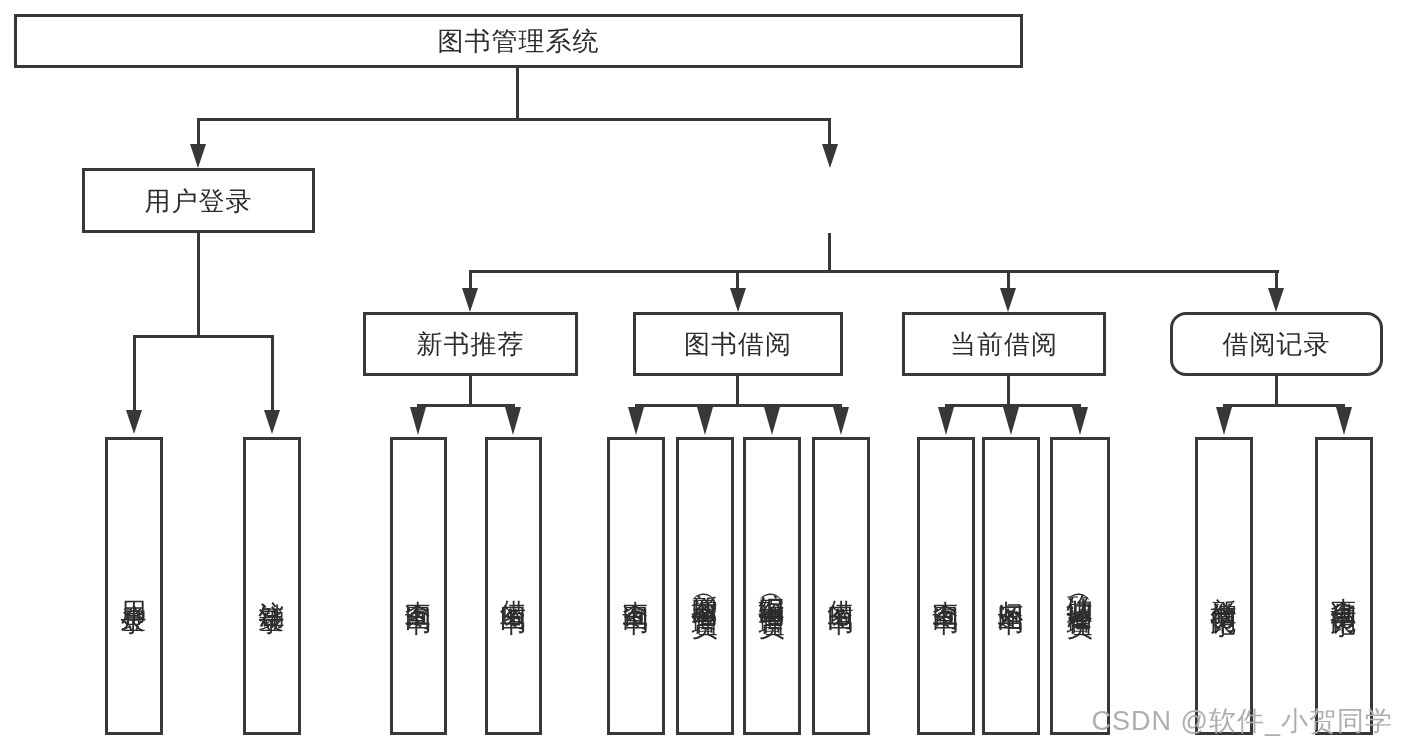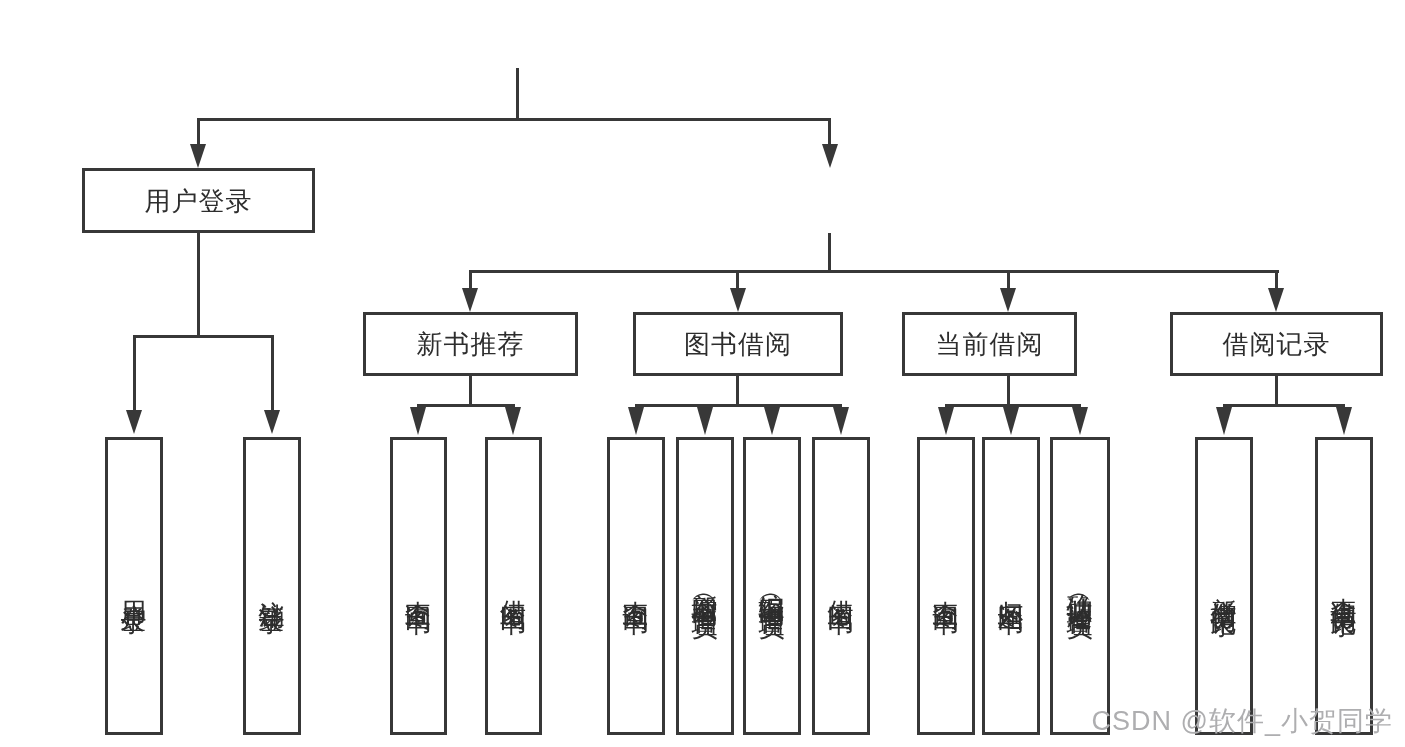--- a/index.html
+++ b/index.html
@@ -38,20 +38,23 @@
     position:absolute;right:12px;bottom:8px;
     font-size:27px;color:var(--wm);letter-spacing:1px;
     z-index:5;white-space:nowrap;
   }
 </style>
 </head>
 <body>
 
 <div id="canvas">
 
+  <div class="box" style="left:14px;top:14px;width:1009px;height:54px;">
+    <span>图书管理系统</span>
+  </div>
 
   <div class="vline" style="left:516px;top:68px;height:52px;"></div>
   <div class="hline" style="left:197px;top:118px;width:634px;"></div>
   <div class="vline" style="left:197px;top:120px;height:28px;"></div>
   <div class="vline" style="left:828px;top:120px;height:28px;"></div>
   <div class="arrow" style="left:190px;top:144px;"></div>
   <div class="arrow" style="left:822px;top:144px;"></div>
 
   <div class="box" style="left:82px;top:168px;width:233px;height:65px;">
     <span>用户登录</span>
@@ -74,24 +77,24 @@
   <div class="arrow" style="left:730px;top:288px;"></div>
   <div class="arrow" style="left:1000px;top:288px;"></div>
   <div class="arrow" style="left:1268px;top:288px;"></div>
 
   <div class="box" style="left:633px;top:312px;width:210px;height:64px;">
     <span>图书借阅</span>
   </div>
   <div class="box" style="left:363px;top:312px;width:215px;height:64px;">
     <span>新书推荐</span>
   </div>
-  <div class="box" style="left:902px;top:312px;width:175px;height:64px;">
+  <div class="box" style="left:902px;top:312px;width:204px;height:64px;">
     <span>当前借阅</span>
   </div>
-  <div class="box" style="left:1170px;top:312px;width:213px;height:64px;">
+  <div class="box" style="left:1170px;top:312px;width:213px;height:64px;border-radius:16px;">
     <span>借阅记录</span>
   </div>
 
   <div class="vline" style="left:469px;top:376px;height:30px;"></div>
   <div class="hline" style="left:417px;top:404px;width:98px;"></div>
   <div class="arrow tall" style="left:410px;top:407px;"></div>
   <div class="arrow tall" style="left:505px;top:407px;"></div>
 
   <div class="vline" style="left:736px;top:376px;height:30px;"></div>
   <div class="hline" style="left:635px;top:404px;width:207px;"></div>

